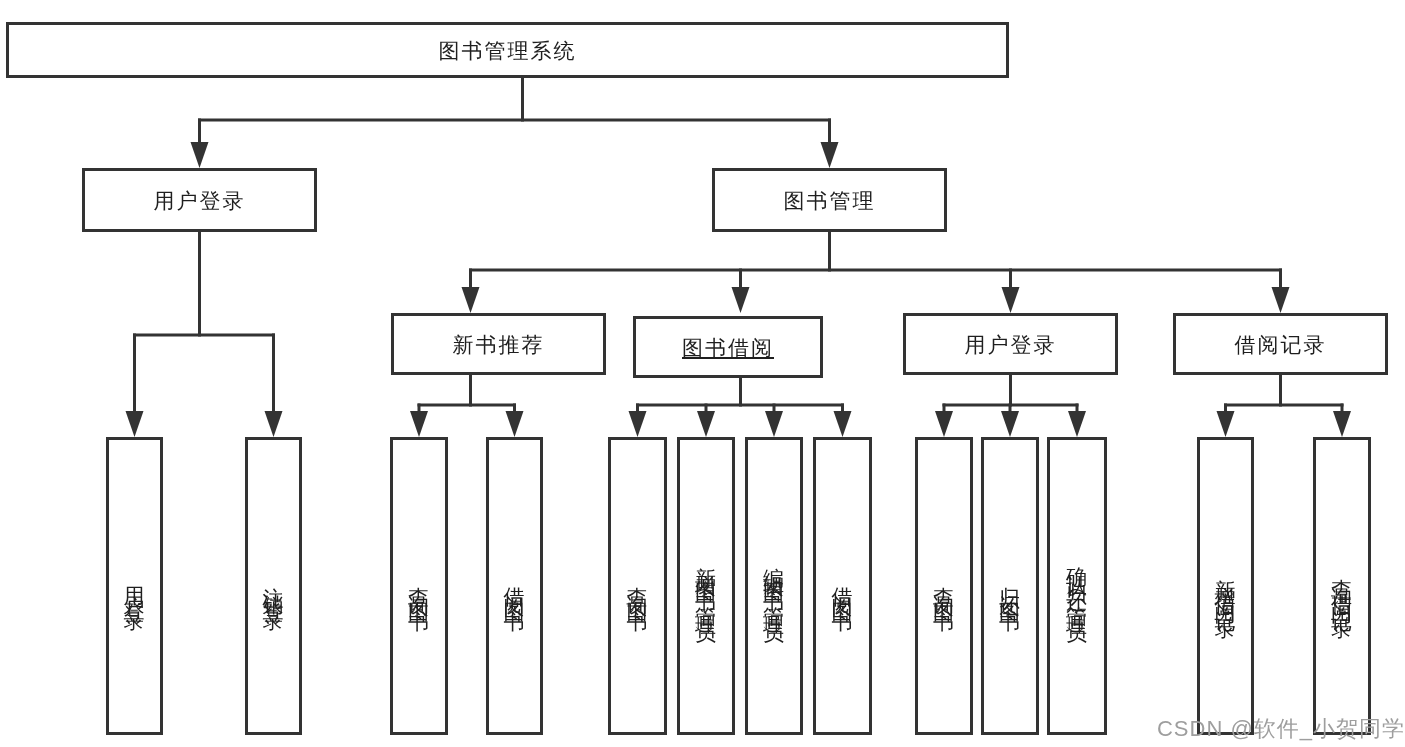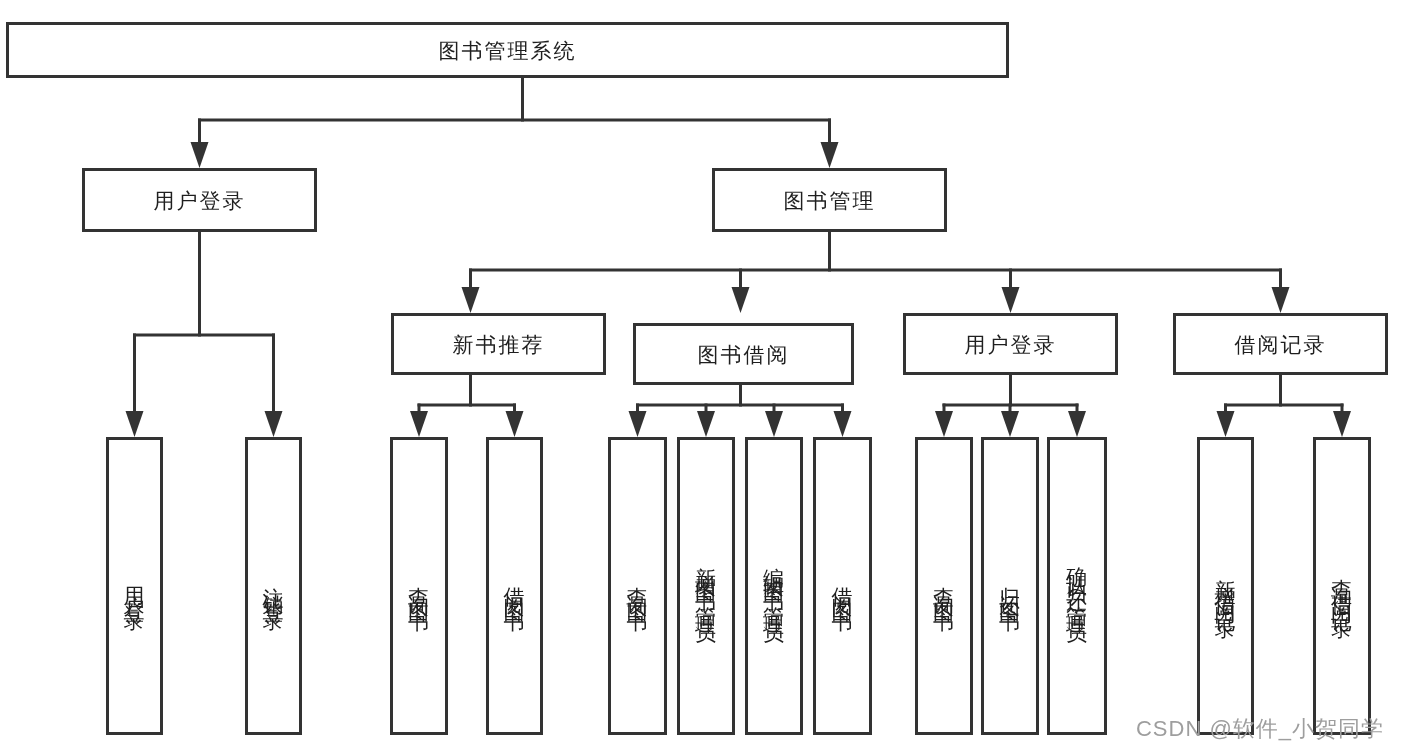--- a/index.html
+++ b/index.html
@@ -40,21 +40,21 @@
     white-space: nowrap;
   }
   .node.v span {
     writing-mode: vertical-lr;
     text-orientation: mixed;
     letter-spacing: 8px;
     white-space: nowrap;
   }
   .watermark {
     position: absolute;
-    right: 21px;
+    right: 0;
     top: 714px;
     font-size: 22px;
     color: #9e9e9e;
     letter-spacing: 1px;
     white-space: nowrap;
   }
 </style>
 </head>
 <body>
 
@@ -119,21 +119,21 @@
       </div>
       <div class="node h" style="left: 82px; top: 168px; width: 235px; height: 64px;">
         <span>用户登录</span>
       </div>
       <div class="node h" style="left: 712px; top: 168px; width: 235px; height: 64px; text-align: right;">
         <span>图书管理</span>
       </div>
       <div class="node h" style="left: 363px; top: 313px; width: 215px; height: 62px; margin-left: 28px;">
         <span>新书推荐</span>
       </div>
-      <div class="node h" style="left: 633px; top: 323px; width: 221px; height: 62px;">
+      <div class="node h" style="left: 633px; top: 316px; width: 190px; height: 62px; text-decoration: underline;">
         <span>图书借阅</span>
       </div>
       <div class="node h" style="left: 903px; top: 313px; width: 215px; height: 62px;">
         <span>用户登录</span>
       </div>
       <div class="node h" style="left: 1173px; top: 313px; width: 215px; height: 62px;">
         <span>借阅记录</span>
       </div>
       <div class="node v" style="left: 106px; top: 437px; width: 57px; height: 298px;">
         <span>用户登录</span>

